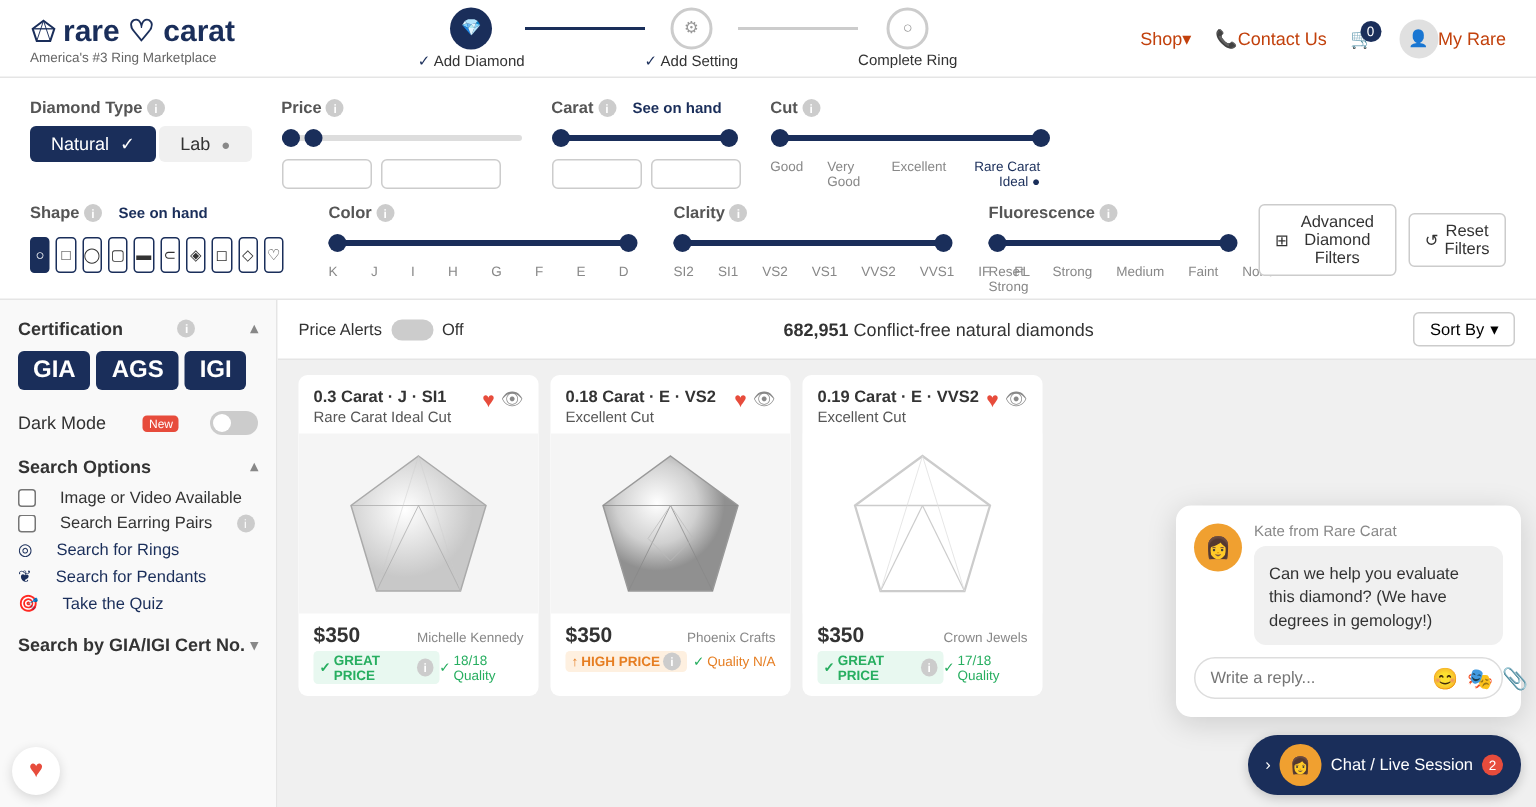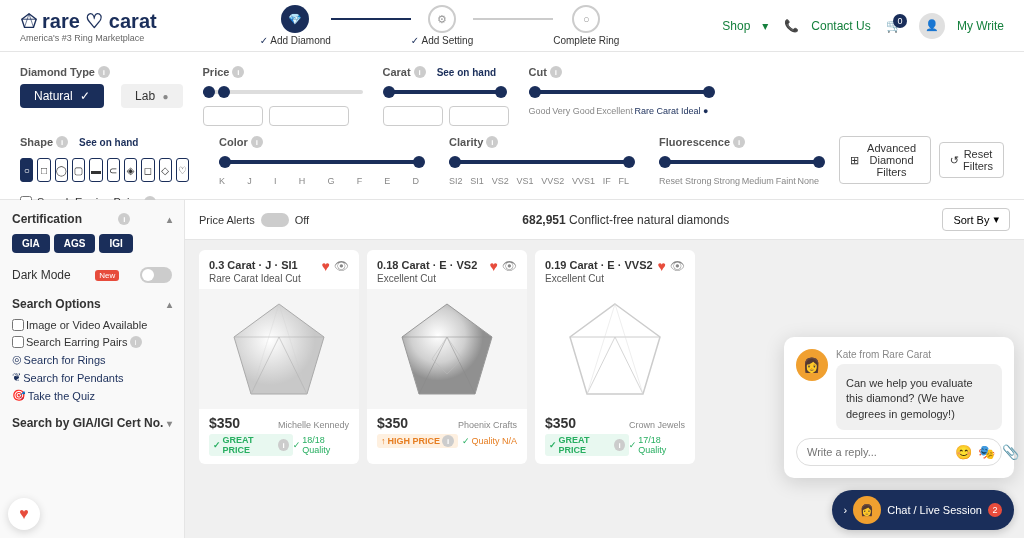--- a/index.html
+++ b/index.html
@@ -13,42 +13,42 @@
     .steps { display: flex; align-items: center; gap: 0; flex: 1; justify-content: center; }
     .step { display: flex; flex-direction: column; align-items: center; position: relative; }
     .step-icon { width: 28px; height: 28px; border-radius: 50%; display: flex; align-items: center; justify-content: center; font-size: 11px; }
     .step-icon.active { background: #1a2e5a; color: #fff; }
     .step-icon.inactive { background: #fff; border: 2px solid #ccc; color: #999; }
     .step-label { font-size: 10px; color: #333; margin-top: 2px; white-space: nowrap; text-align: right; }
     .step-label .check { color: #1a2e5a; }
     .step-line { width: 80px; height: 2px; background: #ccc; margin-bottom: 14px; }
     .step-line.active { background: #1a2e5a; }
     .header-right { display: flex; align-items: center; gap: 16px; margin-left: auto; }
-    .header-btn { font-size: 12px; color: #15803d; cursor: pointer; display: flex; align-items: center; gap: 12px; background: none; border: none; }
+    .header-btn { font-size: 12px; color: #c2410c; cursor: pointer; display: flex; align-items: center; gap: 0; background: none; border: none; }
     .cart-icon { position: relative; }
     .cart-badge { background: #1a2e5a; color: #fff; border-radius: 50%; width: 14px; height: 14px; font-size: 9px; display: flex; align-items: center; justify-content: center; position: absolute; top: -4px; right: -4px; }
     .avatar { width: 26px; height: 26px; border-radius: 50%; background: #e0e0e0; display: flex; align-items: center; justify-content: center; font-size: 11px; }
 
     
     .filters { background: #fff; padding: 14px 20px 10px; border-bottom: 1px solid #e5e5e5; }
     .filter-row { display: flex; align-items: flex-start; gap: 20px; margin-bottom: 10px; }
     .filter-group { display: flex; flex-direction: column; gap: 6px; }
     .filter-label { font-size: 11px; color: #555; font-weight: 600; display: flex; align-items: center; gap: 3px; }
     .info-icon { width: 12px; height: 12px; border-radius: 50%; background: #ccc; color: #fff; font-size: 8px; display: inline-flex; align-items: center; justify-content: center; cursor: pointer; }
-    .diamond-type-btns { display: flex; gap: 17px; }
+    .diamond-type-btns { display: flex; gap: 2px; }
     .type-btn { padding: 5px 14px; font-size: 12px; border: none; cursor: pointer; border-radius: 4px; }
     .type-btn.active { background: #1a2e5a; color: #fff; }
     .type-btn.inactive { background: #f0f0f0; color: #333; }
     .lab-badge { font-size: 10px; color: #888; margin-left: 4px; }
     .slider-track { position: relative; height: 4px; background: #ddd; border-radius: 2px; width: 140px; margin: 6px 0; }
     .slider-fill { position: absolute; height: 100%; background: #1a2e5a; border-radius: 2px; }
     .slider-thumb { position: absolute; width: 12px; height: 12px; border-radius: 50%; background: #1a2e5a; top: -4px; cursor: pointer; }
     .slider-inputs { display: flex; gap: 6px; }
     .slider-input { width: 60px; padding: 3px 6px; border: 1px solid #ccc; border-radius: 4px; font-size: 11px; text-align: center; }
-    .slider-labels { display: flex; justify-content: space-between; font-size: 9px; color: #888; }
+    .slider-labels { display: flex; justify-content: space-between; font-size: 9px; color: #888; gap: 16px; }
 
     .price-group { min-width: 160px; }
     .carat-group { min-width: 120px; }
     .cut-group { min-width: 180px; }
 
     .cut-track { width: 180px; }
     .color-track { width: 200px; }
     .clarity-track { width: 180px; }
     .fluor-track { width: 160px; }
 
@@ -65,27 +65,27 @@
     .checkbox-label { display: flex; align-items: center; gap: 5px; font-size: 11px; cursor: pointer; }
     .checkbox-label input { width: 12px; height: 12px; }
 
     
     .main { display: flex; height: calc(538px - 52px - 148px); }
 
     .sidebar { width: 185px; background: #f9f9f9; border-right: 1px solid #e5e5e5; padding: 12px; overflow-y: auto; flex-shrink: 0; }
     .sidebar-section { margin-bottom: 14px; }
     .sidebar-section-header { display: flex; justify-content: space-between; align-items: center; font-size: 12px; font-weight: 600; color: #333; margin-bottom: 8px; cursor: pointer; }
     .cert-btns { display: flex; gap: 4px; }
-    .cert-btn { padding: 4px 10px; border: none; border-radius: 4px; font-size: 10px; cursor: pointer; font-weight: 600; }
+    .cert-btn { padding: 4px 10px; border: none; border-radius: 4px; font-size: 16px; cursor: pointer; font-weight: 600; }
     .cert-btn.active { background: #1a2e5a; color: #fff; }
     .dark-mode-row { display: flex; align-items: center; justify-content: space-between; font-size: 12px; }
     .new-badge { background: #e74c3c; color: #fff; font-size: 8px; padding: 1px 4px; border-radius: 3px; margin-left: 4px; }
     .toggle { width: 32px; height: 16px; background: #ccc; border-radius: 8px; cursor: pointer; position: relative; }
     .toggle-thumb { width: 12px; height: 12px; background: #fff; border-radius: 50%; position: absolute; top: 2px; transition: left 0.2s; }
-    .search-option { display: flex; align-items: center; gap: 2px; font-size: 11px; margin-bottom: 5px; color: #333; }
+    .search-option { display: flex; align-items: center; gap: 16px; font-size: 11px; margin-bottom: 5px; color: #333; }
     .search-option input { width: 12px; height: 12px; }
 
     
     .results { flex: 1; background: #f0f0f0; overflow: hidden; }
     .results-header { background: #fff; display: flex; align-items: center; justify-content: space-between; padding: 8px 14px; border-bottom: 1px solid #e5e5e5; }
     .price-alert { display: flex; align-items: center; gap: 6px; font-size: 11px; }
     .toggle-sm { width: 28px; height: 14px; background: #ccc; border-radius: 7px; cursor: pointer; position: relative; display: inline-block; }
     .results-count { font-size: 12px; color: #333; }
     .sort-btn { display: flex; align-items: flex-end; gap: 4px; padding: 4px 10px; border: 1px solid #ccc; border-radius: 4px; background: #fff; font-size: 11px; cursor: pointer; }
 
@@ -167,21 +167,21 @@
     <button class="header-btn">
       <span>📞</span>
       <span>Contact Us</span>
     </button>
     <div class="cart-icon">
       <span>🛒</span>
       <div class="cart-badge">0</div>
     </div>
     <button class="header-btn">
       <div class="avatar">👤</div>
-      <span>My Write</span>
+      <span>My Rare</span>
     </button>
   </div>
 </div>
 
 <div class="filters" style="height:148px;">
   <div class="filter-row">
 
     <div class="filter-group" style="min-width:120px;">
       <div class="filter-label">
         <span>Diamond Type</span>

